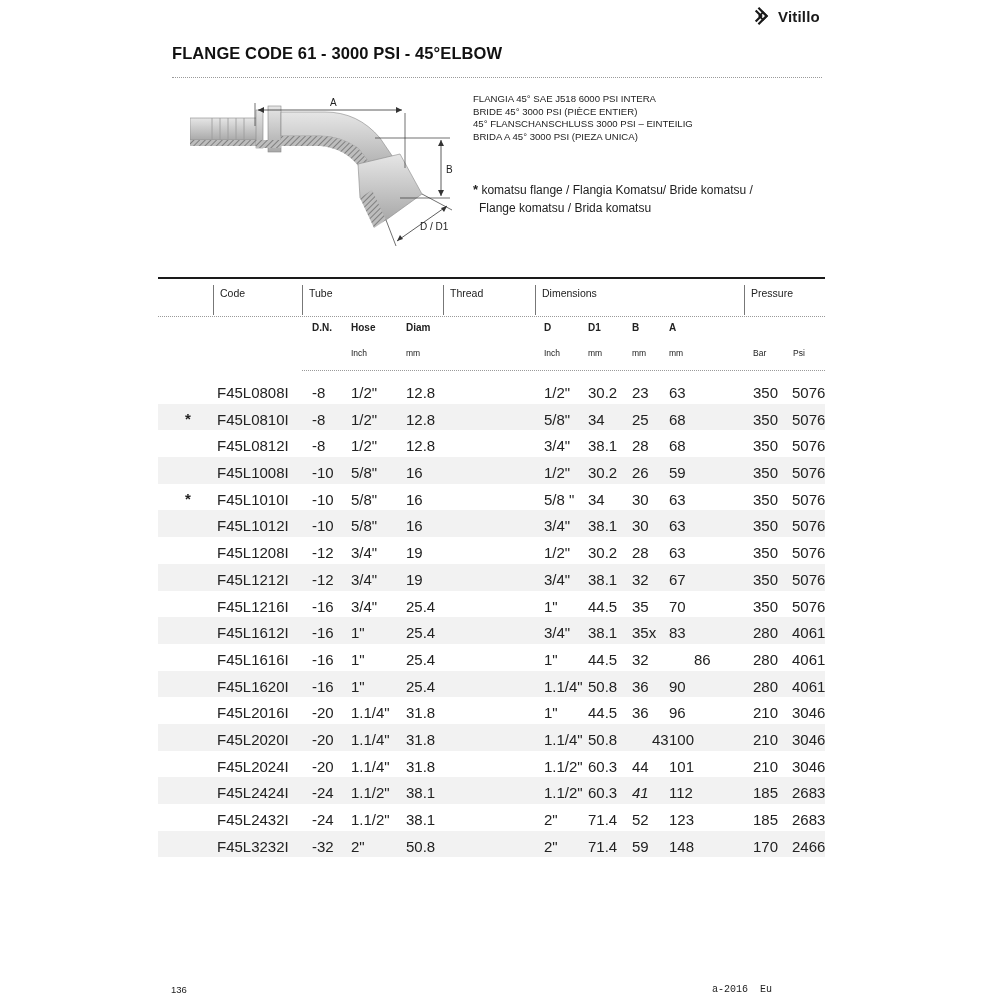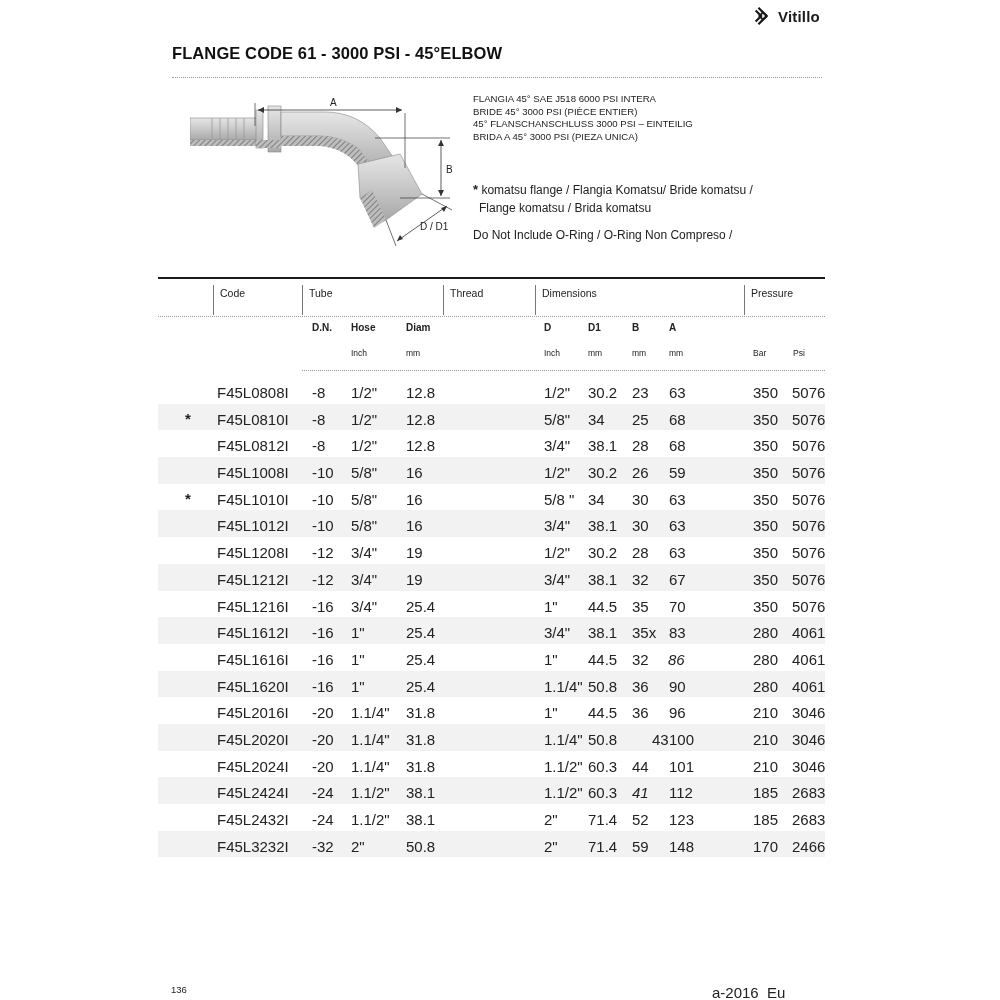--- a/index.html
+++ b/index.html
@@ -31,21 +31,21 @@
   .sub { position: absolute; font-family: "Liberation Sans", sans-serif; font-size: 10px; color: #222; white-space: nowrap; }
   .sub.h { top: 322px; font-weight: bold; }
   .sub.u { top: 348px; font-size: 8.5px; }
 
   .rows { position: absolute; left: 158px; top: 377px; width: 667px; }
   .row { position: relative; height: 26.7px; font-family: "Liberation Sans", sans-serif; font-size: 15px; color: #222; }
   .row.alt { background: #f2f2f2; }
   .row span { position: absolute; top: 7px; white-space: nowrap; }
 
   .page-num { position: absolute; left: 171px; top: 984px; font-family: "Liberation Sans", sans-serif; font-size: 9.5px; color: #222; }
-  .edition { position: absolute; left: 712px; top: 984px; font-family: Liberation Sans, sans-serif; font-size: 15px; color: #222; white-space: pre; }
+  .edition { position: absolute; left: 712px; top: 984px; font-family: Liberation Mono, monospace; font-size: 10px; color: #222; white-space: pre; }
 </style>
 </head>
 <body>
 
 <div class="logo">
   <svg viewBox="0 0 24 24">
     <path d="M4 6 L10 12 L4 18" fill="none" stroke="#1a1a1a" stroke-width="2.4" stroke-linejoin="miter"></path>
     <path d="M9 3 L18 12 L9 21" fill="none" stroke="#1a1a1a" stroke-width="2.4" transform="translate(-2,0)"></path>
     <path d="M12 8 L16 12 L12 16 L8 12 Z" fill="none" stroke="#1a1a1a" stroke-width="2"></path>
   </svg>
@@ -112,21 +112,20 @@
   <div>BRIDE 45°  3000 PSI (PIÈCE ENTIER)</div>
   <div>45° FLANSCHANSCHLUSS 3000 PSI – EINTEILIG</div>
   <div>BRIDA A 45° 3000 PSI (PIEZA UNICA)</div>
 </div>
 
 <div class="note">
   <div><span class="star">*</span><span> komatsu flange / Flangia Komatsu/  Bride komatsu /</span></div>
   <div style="padding-left:6px;">Flange komatsu / Brida komatsu</div>
 </div>
 <div class="note2">
-  <div>Do Not Include O-Ring / O-Ring Non Compreso  /</div>
 </div>
 
 <div class="top-rule"></div>
 <div class="grp" style="left:213px; width:90px;">Code</div>
 <div class="grp" style="left:302px; width:142px;">Tube</div>
 <div class="grp" style="left:443px; width:92px;">Thread</div>
 <div class="grp" style="left:535px; width:210px;">Dimensions</div>
 <div class="grp" style="left:744px; width:80px;">Pressure</div>
 <div class="hdr-rule"></div>
 
@@ -281,21 +280,21 @@
     </div>
     <div class="row">
       <span style="left: 27px; font-weight: bold; top: 6px;"></span>
       <span style="left: 59px;">F45L1616I</span>
       <span style="left: 154px;">-16</span>
       <span style="left: 193px;">1"</span>
       <span style="left: 248px;">25.4</span>
       <span style="left: 386px;">1"</span>
       <span style="left: 430px;">44.5</span>
       <span style="left: 474px;">32</span>
-      <span style="left: 510px; font-style: italic;">86</span>
+      <span style="left: 536px;">86</span>
       <span style="left: 595px;">280</span>
       <span style="left: 634px;">4061</span>
     </div>
     <div class="row alt">
       <span style="left: 27px; font-weight: bold; top: 6px;"></span>
       <span style="left: 59px;">F45L1620I</span>
       <span style="left: 154px;">-16</span>
       <span style="left: 193px;">1"</span>
       <span style="left: 248px;">25.4</span>
       <span style="left: 386px;">1.1/4"</span>

